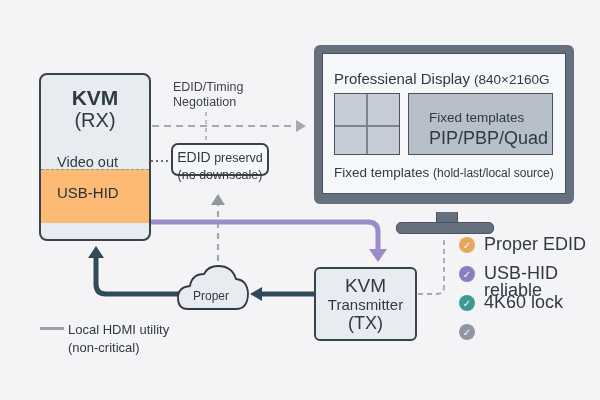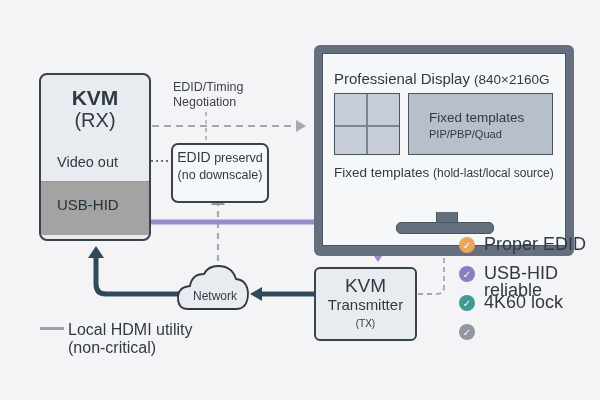--- a/index.html
+++ b/index.html
@@ -5,53 +5,53 @@
   html, body { margin:0; padding:0; }
   body { width:600px; height:400px; background:#f4f4f6; overflow:hidden; position:relative;
          font-family:"Liberation Sans", "DejaVu Sans", sans-serif; color:#2e3a44; }
   svg.lines { position:absolute; left:0; top:0; width:600px; height:400px; }
   .abs { position:absolute; }
   .rx { left:39px; top:73px; width:112px; height:168px; border:2px solid #39434c; border-radius:8px;
         background:#e8ecf0; overflow:hidden; box-sizing:border-box; }
   .rx .title { text-align:center; font-size:20px; line-height:22px; margin-top:12px; color:#2e3a44; }
   .rx .title .l1 { font-weight:bold; font-size:21px; }
   .rx .vid { position:absolute; left:16px; top:77px; font-size:14.5px; line-height:21px; color:#2e3a44; }
-  .rx .usb { position:absolute; left:0; right:0; bottom:4px; height:53px; background:#a3a3a3;
+  .rx .usb { position:absolute; left:0; right:0; bottom:16px; height:53px; background:#fdba74;
              border-top:1.5px dashed #6fa5a0; }
   .rx .usb span { position:absolute; left:16px; top:14px; font-size:15px; color:#24333b; }
   .edid-label { left:173px; top:80px; font-size:12.5px; line-height:15px; color:#3a444c; }
-  .edid-box { left:171px; top:143px; width:98px; height:60px; border:2px solid #39434c; border-radius:7px;
+  .edid-box { left:171px; top:143px; width:98px; height:33px; border:2px solid #39434c; border-radius:7px;
               background:#f6f7f8; box-sizing:border-box; text-align:center; font-size:12.5px; line-height:17px;
               padding-top:4px; color:#2e3a44; }
   .edid-box .b { font-size:14px; }
-  .monitor { left:314px; top:45px; width:260px; height:211px; background:#656f7d; border-radius:6px; box-sizing:border-box; }
+  .monitor { left:314px; top:45px; width:260px; height:159px; background:#656f7d; border-radius:6px; box-sizing:border-box; }
   .screen { position:absolute; left:8px; top:8px; right:8px; bottom:10px; background:#f6f7f9;
             border:1.5px solid #4a5460; box-sizing:border-box; }
   .screen .hdr { position:absolute; left:11px; top:16px; font-size:15px; color:#2e3a44; white-space:nowrap; }
   .screen .hdr small { font-size:13.5px; }
   .quad { position:absolute; left:11px; top:39px; width:66px; height:62px; background:#c6cdd6;
           border:1.5px solid #4a5460; box-sizing:border-box; }
   .quad .v { position:absolute; left:31px; top:0; bottom:0; width:1.5px; background:#7b8592; }
   .quad .h { position:absolute; top:31px; left:0; right:0; height:1.5px; background:#7b8592; }
   .pip { position:absolute; left:85px; top:39px; width:145px; height:62px; background:#b7bfca;
          border:1.5px solid #4a5460; box-sizing:border-box; }
   .pip .t1 { position:absolute; left:20px; top:16px; font-size:13.5px; color:#2e3a44; }
-  .pip .t2 { position:absolute; left:20px; top:34px; font-size:11px; color:#2e3a44; }
+  .pip .t2 { position:absolute; left:20px; top:34px; font-size:18px; color:#2e3a44; }
   .screen .ftr { position:absolute; left:11px; top:111px; font-size:13.5px; color:#2e3a44; white-space:nowrap; }
   .screen .ftr small { font-size:12px; }
   .neck { left:436px; top:212px; width:22px; height:11px; background:#656f7d; border-left:1.5px solid #4a5460; border-right:1.5px solid #4a5460; box-sizing:border-box; }
   .base { left:396px; top:222px; width:98px; height:12px; background:#656f7d; border:1.5px solid #4a5460; border-radius:5px; box-sizing:border-box; }
   .tx { left:314px; top:267px; width:103px; height:74px; border:2px solid #39434c; border-radius:6px;
         background:#e8ecf0; box-sizing:border-box; text-align:center; color:#2e3a44; }
   .tx .l1 { font-size:19px; margin-top:7px; line-height:20px; }
   .tx .l2 { font-size:15px; line-height:18px; }
-  .tx .l3 { font-size:10px; line-height:19px; }
+  .tx .l3 { font-size:18px; line-height:19px; }
   .network-text { left:193px; top:289px; font-size:12px; color:#2e3a44; }
   .legend-line { left:40px; top:327px; width:24px; height:3px; background:#9aa3ab; }
-  .legend-text { left:68px; top:321px; font-size:16px; line-height:18px; color:#2e3a44; }
+  .legend-text { left:68px; top:321px; font-size:13px; line-height:18px; color:#2e3a44; }
   .checks { left:459px; top:236px; }
   .chk { display:flex; align-items:flex-start; margin-bottom:9px; height:20px; }
   .chk .dot { width:16px; height:16px; border-radius:50%; display:flex; align-items:center; justify-content:center;
               color:#fff; font-size:10px; font-weight:bold; margin-right:9px; margin-top:1px; flex:none; }
   .chk .lbl { font-size:18px; line-height:17px; color:#2e3a44; }
 </style>
 </head>
 <body>
 
 <svg class="lines" viewBox="0 0 600 400">
@@ -118,21 +118,21 @@
 </div>
 <div class="abs neck"></div>
 <div class="abs base"></div>
 
 <div class="abs tx">
   <div class="l1">KVM</div>
   <div class="l2">Transmitter</div>
   <div class="l3">(TX)</div>
 </div>
 
-<div class="abs network-text">Network</div>
+<div class="abs network-text">Proper</div>
 
 <div class="abs legend-line"></div>
 <div class="abs legend-text">
   <div>Local HDMI utility</div>
   <div>(non-critical)</div>
 </div>
 
 <div class="abs checks">
   <div class="chk">
     <span class="dot" style="background: rgb(232, 167, 90);">✓</span>

